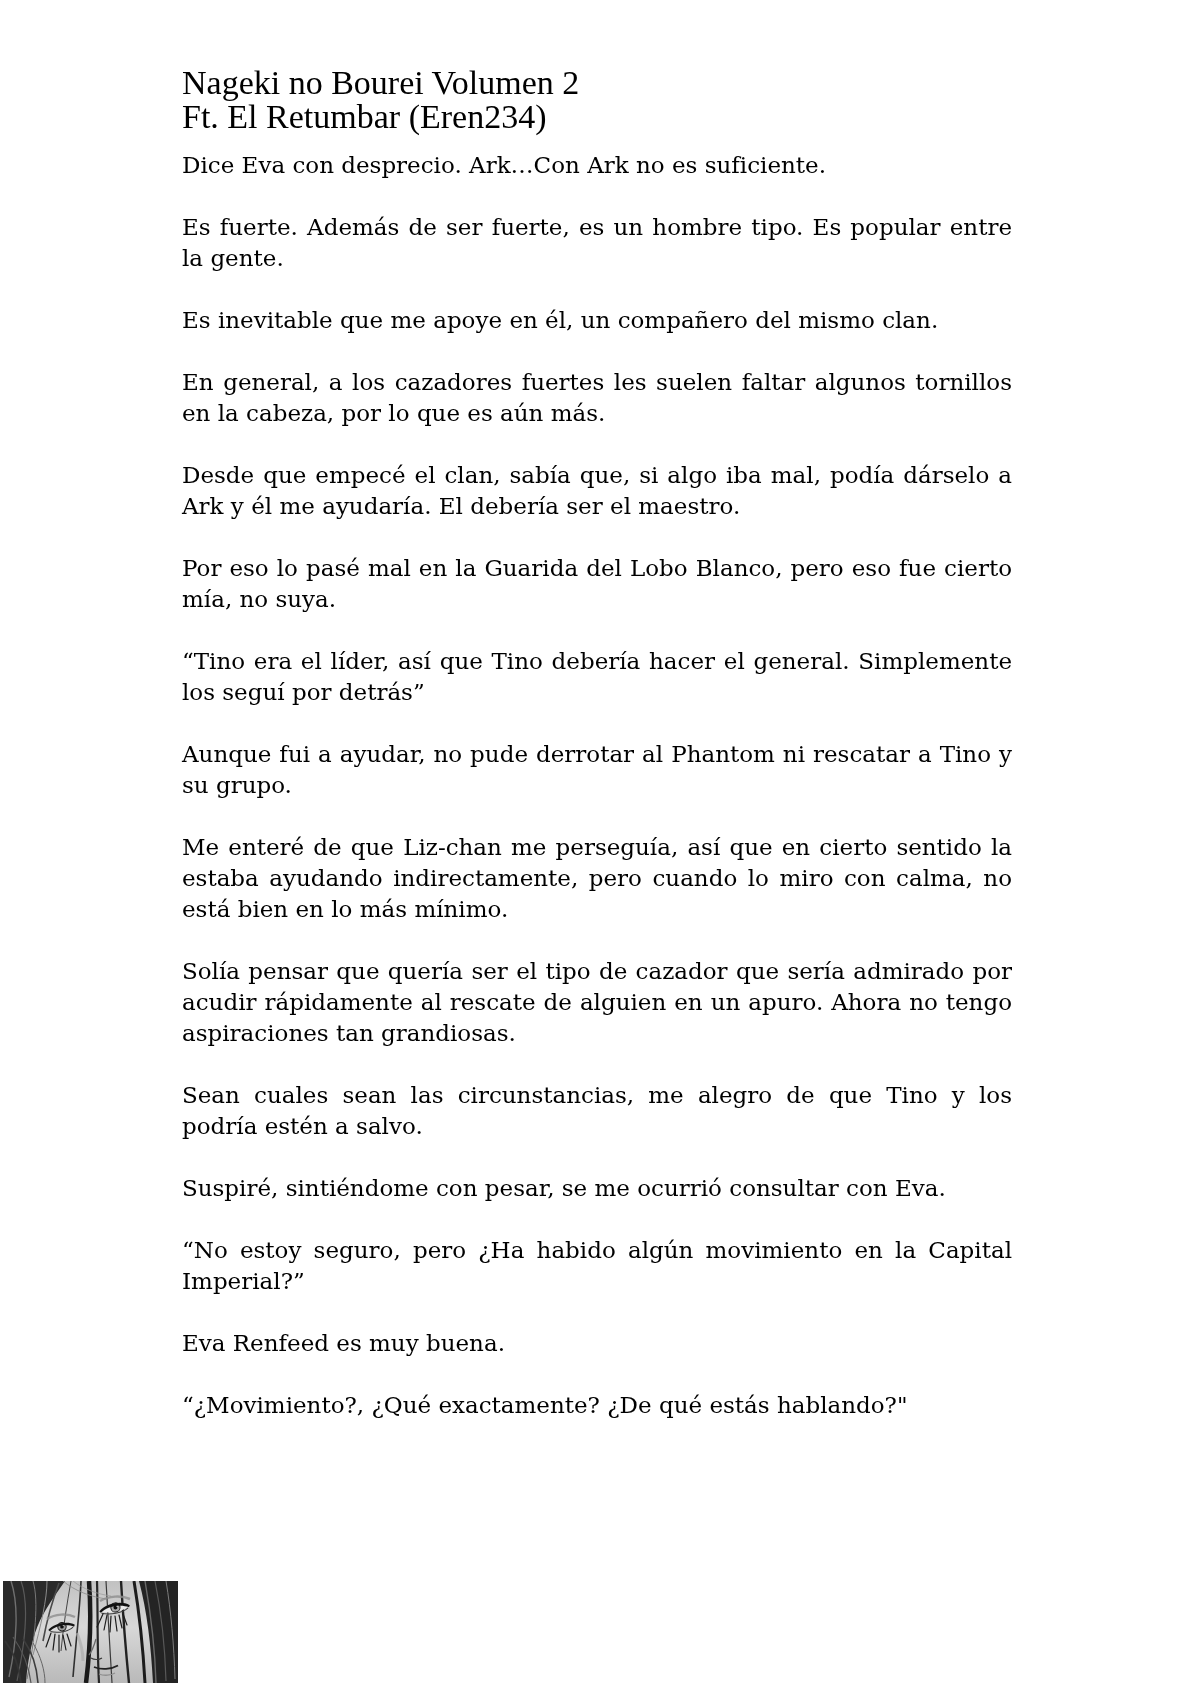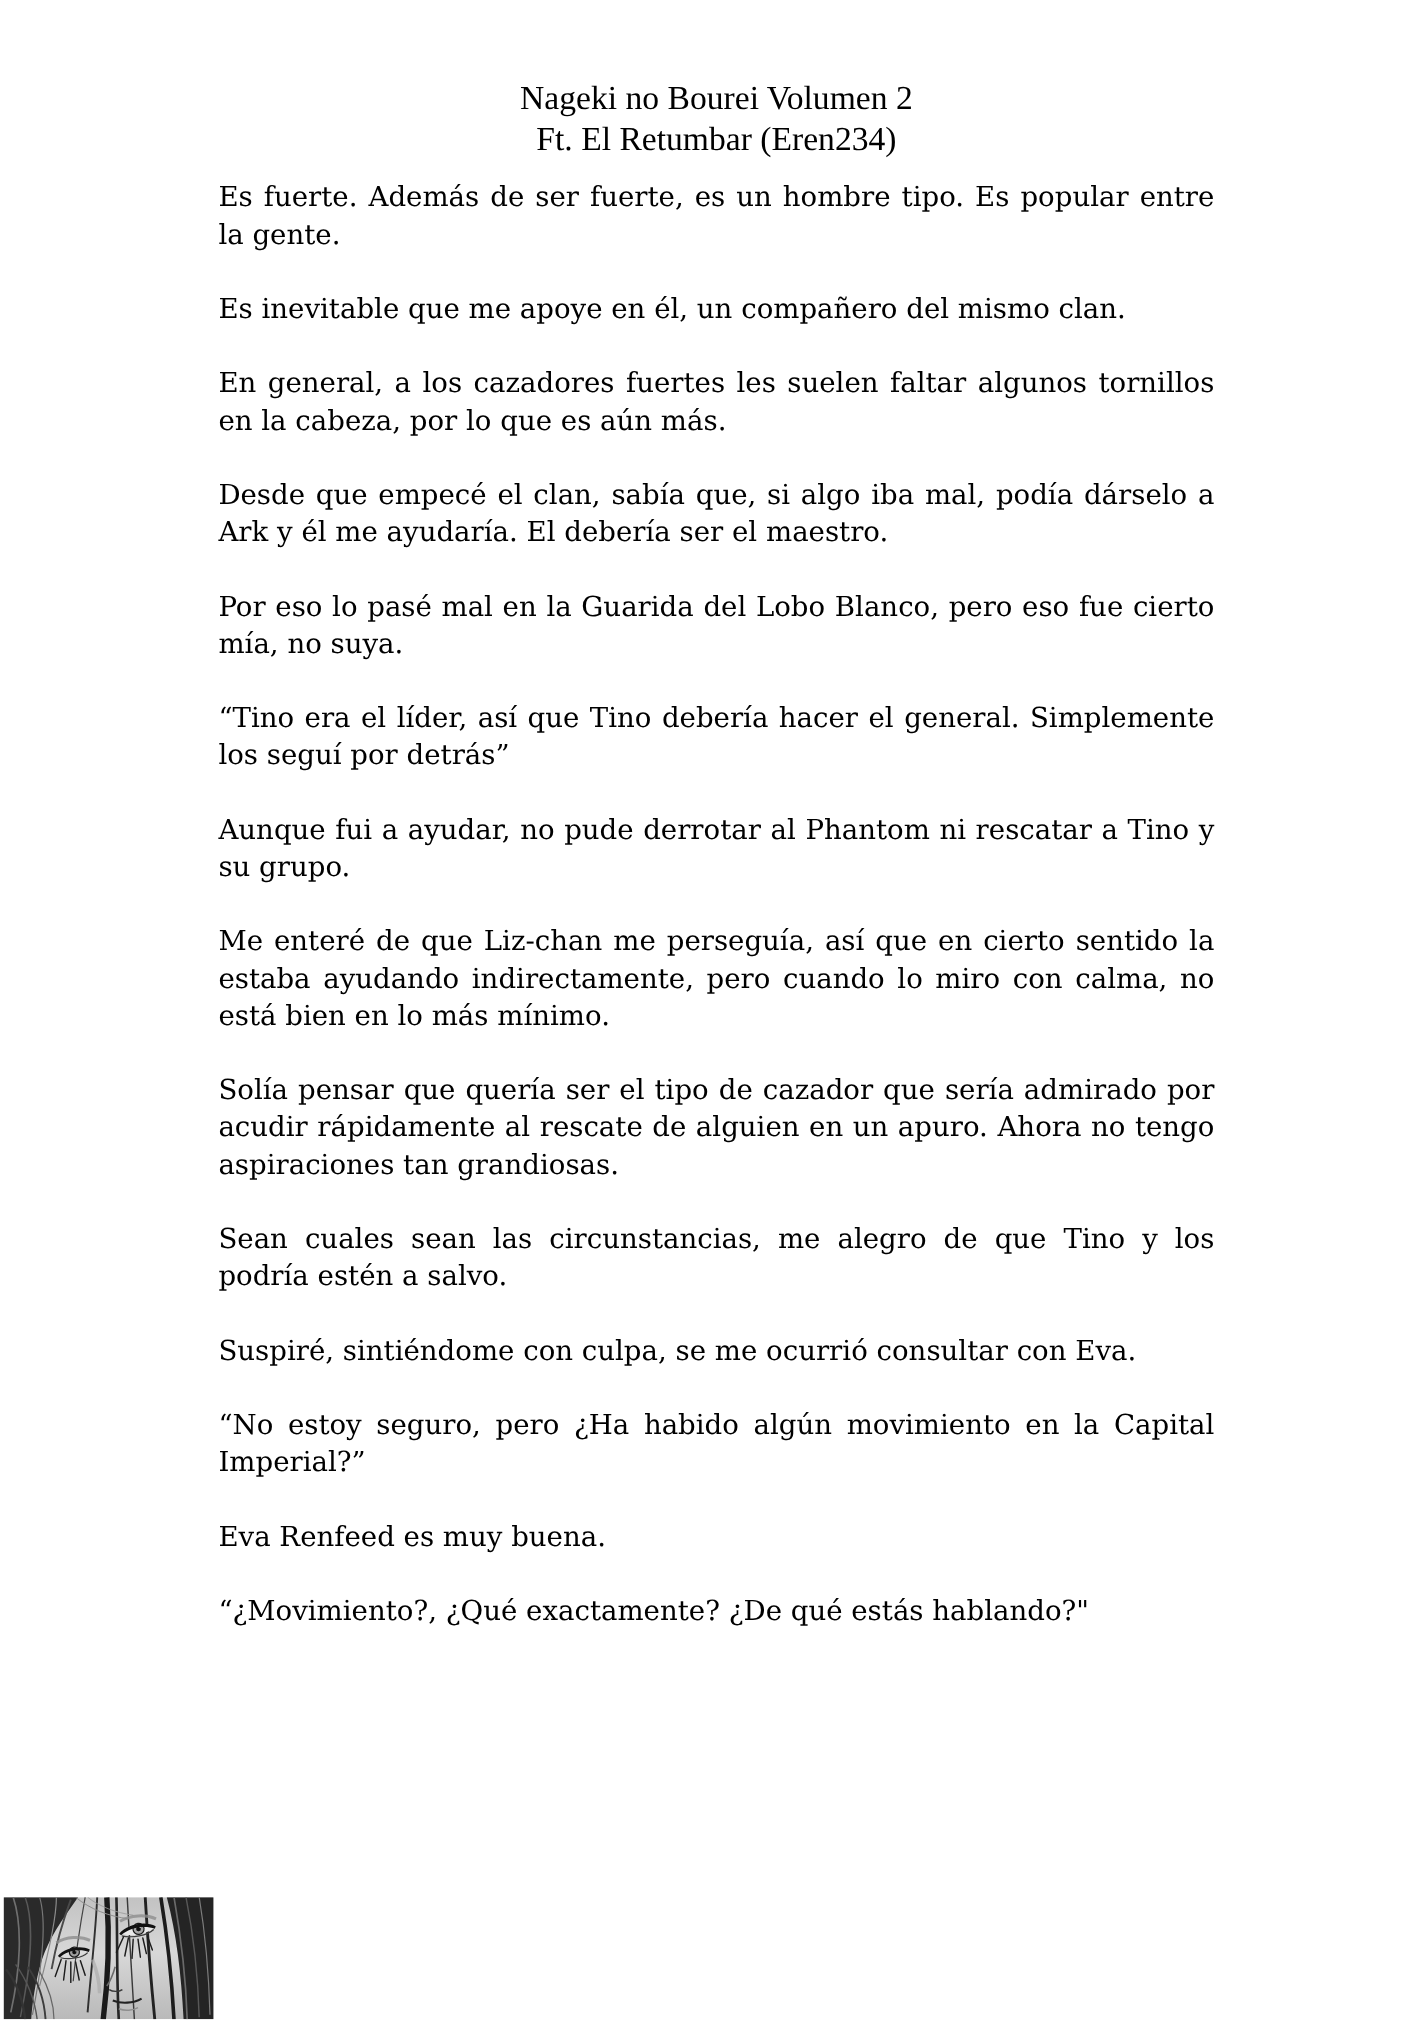--- a/index.html
+++ b/index.html
@@ -12,23 +12,22 @@
     width: 1190px;
     height: 1683px;
     background: #ffffff;
     overflow: hidden;
   }
   .doc-header {
     position: absolute;
     left: 182px;
     top: 66px;
     width: 830px;
-    text-align: center;
     font-family: "Liberation Serif", serif;
-    font-size: 28px;
+    font-size: 34px;
     line-height: 34px;
     color: #000000;
     white-space: nowrap;
   }
   .doc-body {
     position: absolute;
     left: 182px;
     top: 150px;
     width: 830px;
     font-family: "DejaVu Serif", serif;
@@ -63,31 +62,32 @@
 <body>
 
 <div class="page">
 
   <header class="doc-header">
     <div>Nageki no Bourei Volumen 2</div>
     <div>Ft. El Retumbar (Eren234)</div>
   </header>
 
   <main class="doc-body">
+    <p>Dice Eva con desprecio. Ark…Con Ark no es suficiente.</p>
     <p>Es fuerte. Además de ser fuerte, es un hombre tipo. Es popular entre la gente.</p>
     <p>Es inevitable que me apoye en él, un compañero del mismo clan.</p>
     <p>En general, a los cazadores fuertes les suelen faltar algunos tornillos en la cabeza, por lo que es aún más.</p>
     <p>Desde que empecé el clan, sabía que, si algo iba mal, podía dárselo a Ark y él me ayudaría. El debería ser el maestro.</p>
     <p>Por eso lo pasé mal en la Guarida del Lobo Blanco, pero eso fue cierto mía, no suya.</p>
     <p>“Tino era el líder, así que Tino debería hacer el general. Simplemente los seguí por detrás”</p>
     <p>Aunque fui a ayudar, no pude derrotar al Phantom ni rescatar a Tino y su grupo.</p>
     <p>Me enteré de que Liz-chan me perseguía, así que en cierto sentido la estaba ayudando indirectamente, pero cuando lo miro con calma, no está bien en lo más mínimo.</p>
     <p>Solía pensar que quería ser el tipo de cazador que sería admirado por acudir rápidamente al rescate de alguien en un apuro. Ahora no tengo aspiraciones tan grandiosas.</p>
     <p>Sean cuales sean las circunstancias, me alegro de que Tino y los podría estén a salvo.</p>
-    <p>Suspiré, sintiéndome con culpa, se me ocurrió consultar con Eva.</p>
+    <p>Suspiré, sintiéndome con pesar, se me ocurrió consultar con Eva.</p>
     <p>“No estoy seguro, pero ¿Ha habido algún movimiento en la Capital Imperial?”</p>
     <p>Eva Renfeed es muy buena.</p>
     <p>“¿Movimiento?, ¿Qué exactamente? ¿De qué estás hablando?"</p>
   </main>
 
   <figure class="footer-art">
     <svg viewBox="0 0 175 102" xmlns="http://www.w3.org/2000/svg" role="img">
       <defs>
         <linearGradient id="faceg" x1="0" y1="0" x2="0" y2="1">
           <stop offset="0" stop-color="#c2c2c2"></stop>

